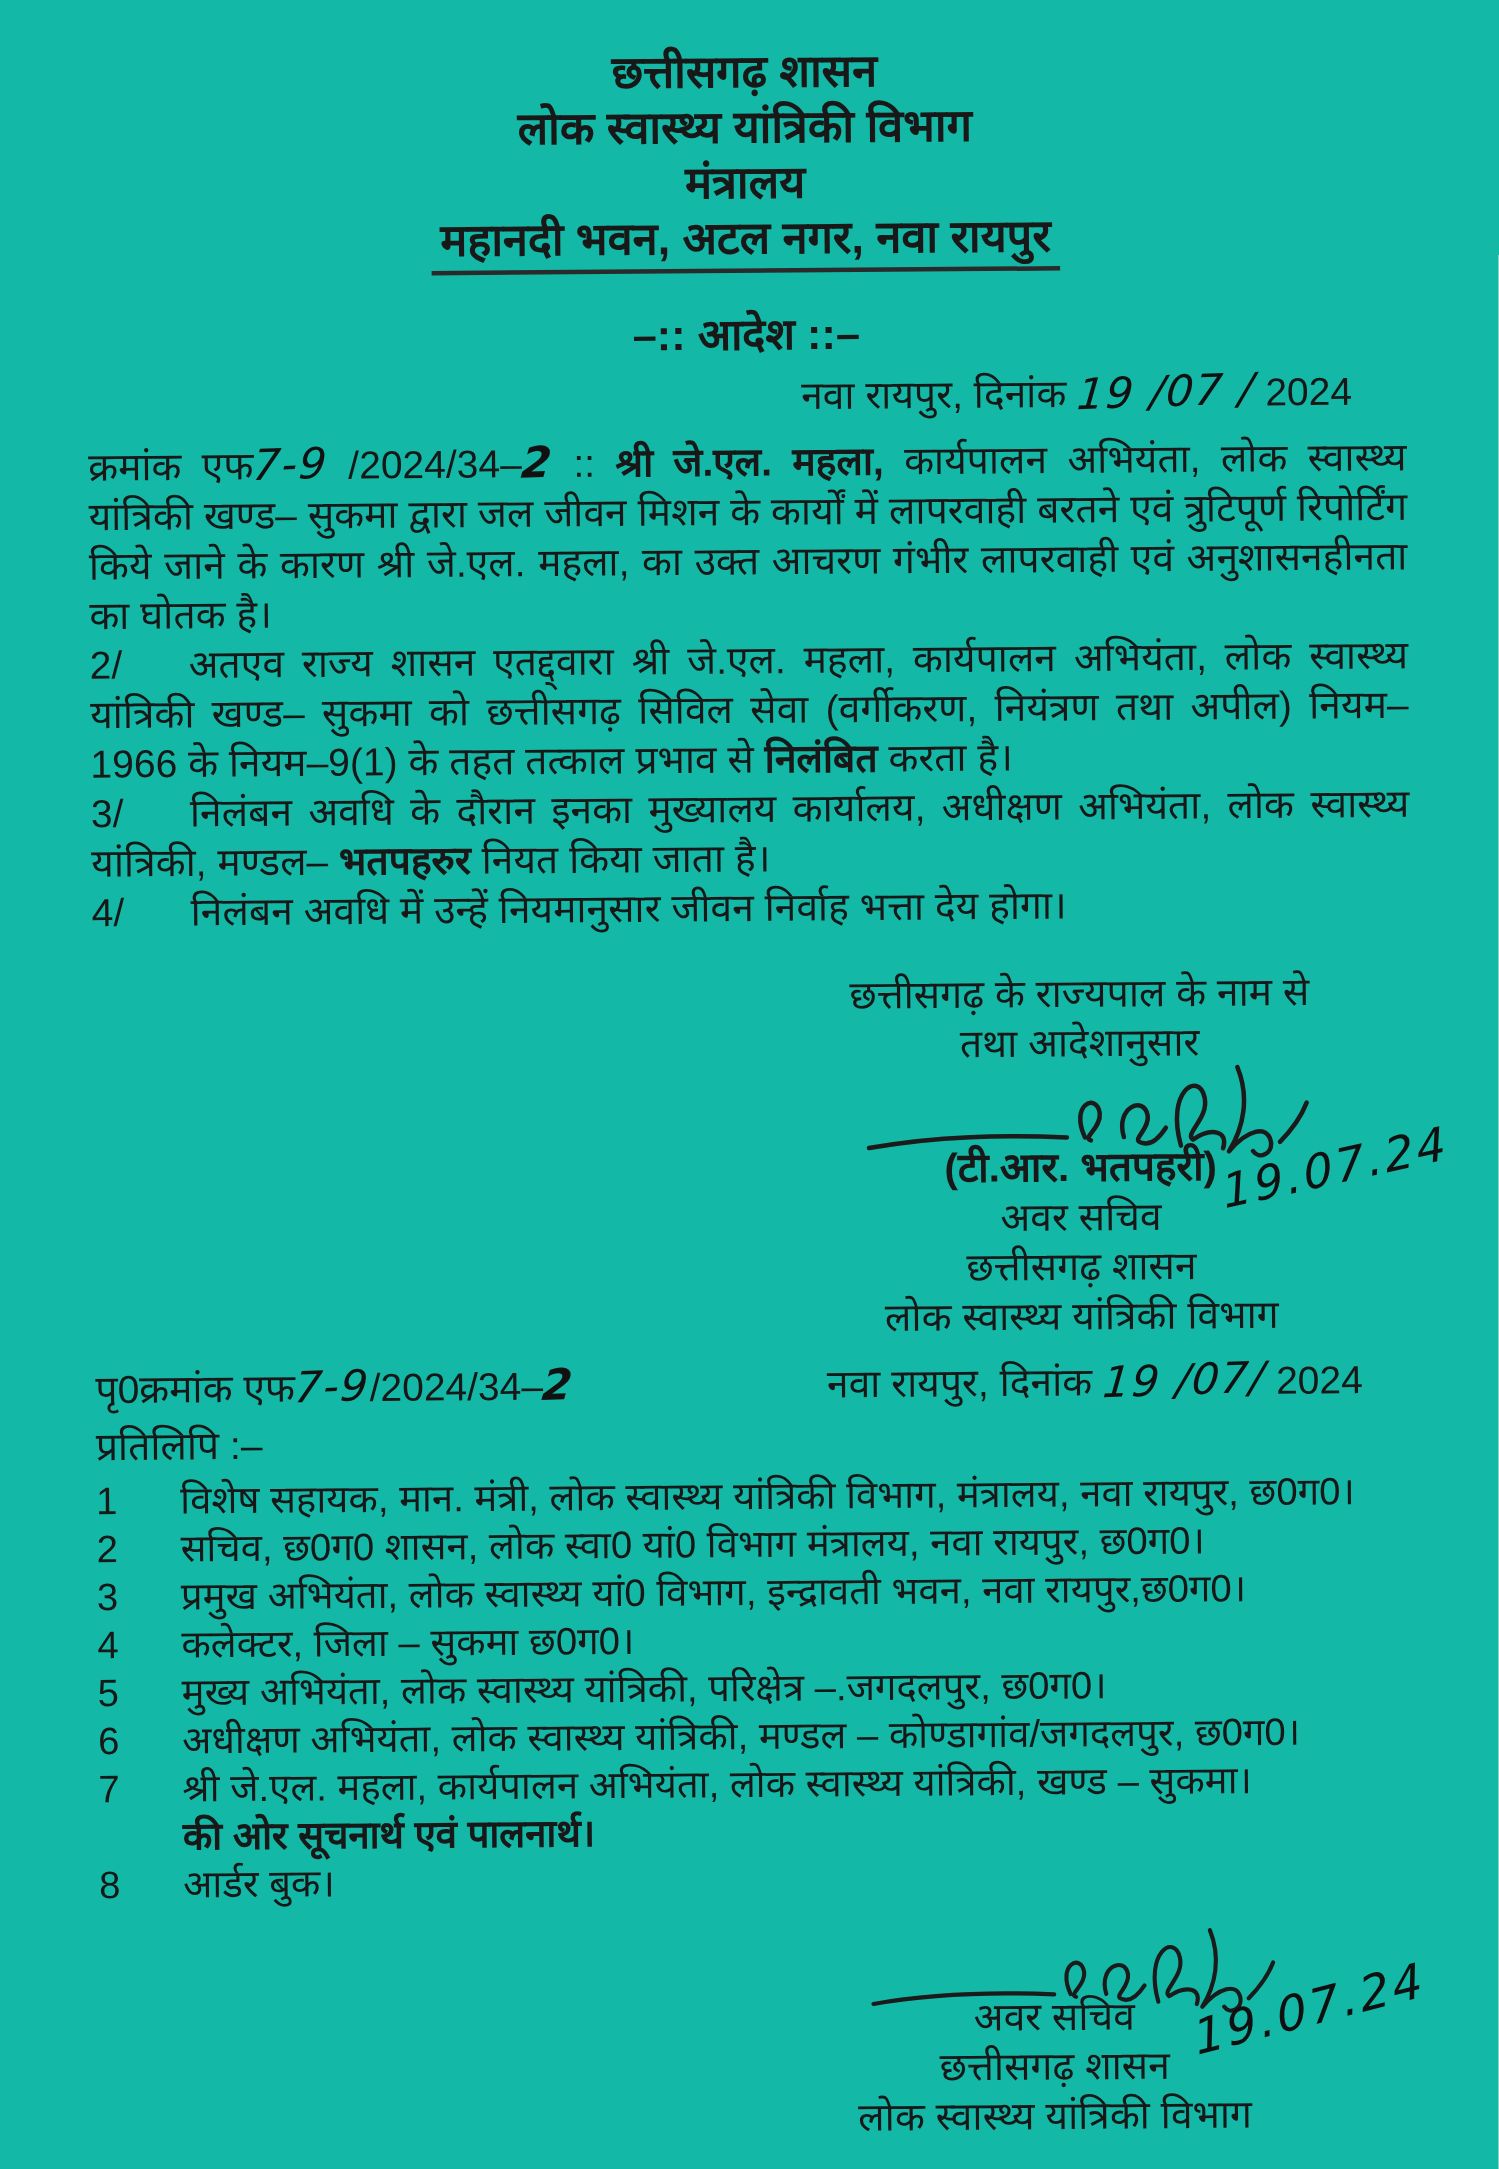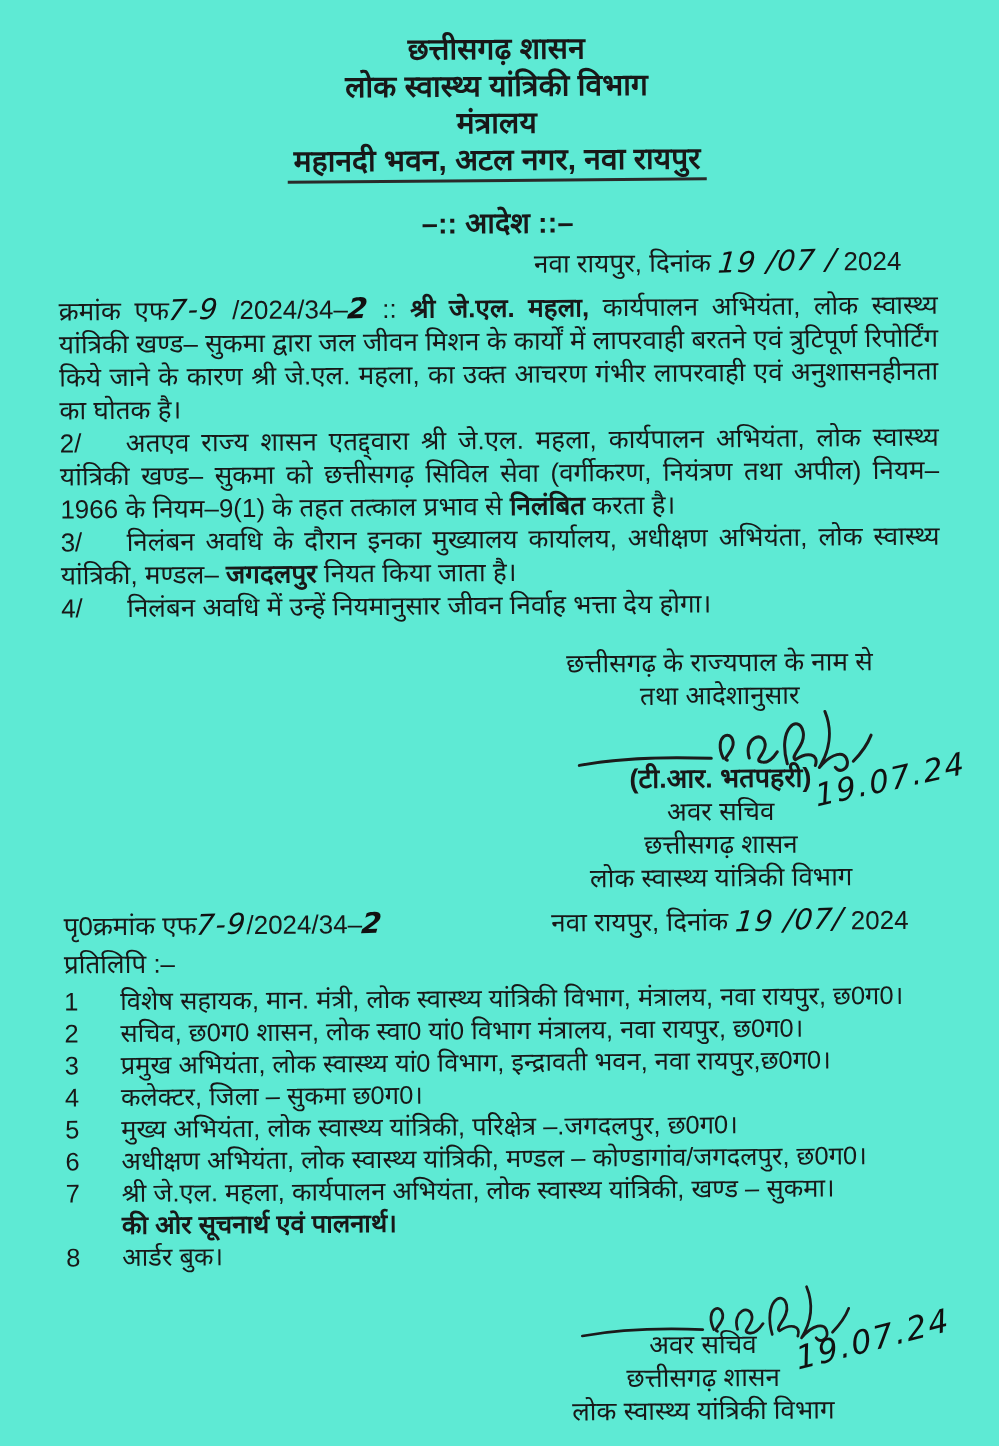--- a/index.html
+++ b/index.html
@@ -1,21 +1,21 @@
 <!DOCTYPE html>
 <html lang="hi"><head>
 <meta charset="utf-8">
 <style>
   html,body { margin:0; padding:0; background:#e8e8e8; }
   .page {
     position: relative;
     width: 999px;
     height: 1446px;
     margin: 0 auto;
-    background: #5eead4;
+    background: #14b8a6;
     color: #181818;
     font-family: "Liberation Sans", sans-serif;
     overflow: hidden;
     box-sizing: border-box;
     padding-left: 28px;
   }
   .content {
     position: absolute;
     inset: 0;
     padding: 30px 58px 0 62px;
@@ -119,21 +119,21 @@
       <span>नवा रायपुर, दिनांक</span>
       <span class="hw">19 /07 /</span>
       <span>2024</span>
     </div>
 
     <div class="body-paras">
       <p class="para"><span>क्रमांक एफ</span><span class="hw">7-9</span><span> /2024/34–</span><span class="hw hw-b">2</span><span> :: </span><b>श्री जे.एल. महला,</b><span> कार्यपालन अभियंता, लोक स्वास्थ्य यांत्रिकी खण्ड– सुकमा द्वारा जल जीवन मिशन के कार्यों में लापरवाही बरतने एवं त्रुटिपूर्ण रिपोर्टिंग किये जाने के कारण श्री जे.एल. महला, का उक्त आचरण गंभीर लापरवाही एवं अनुशासनहीनता का घोतक है।</span></p>
 
       <p class="para"><span class="pnum">2/</span><span>अतएव राज्य शासन एतद्द्वारा श्री जे.एल. महला, कार्यपालन अभियंता, लोक स्वास्थ्य यांत्रिकी खण्ड– सुकमा को छत्तीसगढ़ सिविल सेवा (वर्गीकरण, नियंत्रण तथा अपील) नियम–1966 के नियम–9(1) के तहत तत्काल प्रभाव से </span><b>निलंबित</b><span> करता है।</span></p>
 
-      <p class="para"><span class="pnum">3/</span><span>निलंबन अवधि के दौरान इनका मुख्यालय कार्यालय, अधीक्षण अभियंता, लोक स्वास्थ्य यांत्रिकी, मण्डल– </span><b>जगदलपुर</b><span> नियत किया जाता है।</span></p>
+      <p class="para"><span class="pnum">3/</span><span>निलंबन अवधि के दौरान इनका मुख्यालय कार्यालय, अधीक्षण अभियंता, लोक स्वास्थ्य यांत्रिकी, मण्डल– </span><b>भतपहरुर</b><span> नियत किया जाता है।</span></p>
 
       <p class="para"><span class="pnum">4/</span><span>निलंबन अवधि में उन्हें नियमानुसार जीवन निर्वाह भत्ता देय होगा।</span></p>
     </div>
 
     <div class="sig-block">
       <div>छत्तीसगढ़ के राज्यपाल के नाम से</div>
       <div>तथा आदेशानुसार</div>
       <svg class="sig-svg-top" viewBox="0 0 300 92" aria-hidden="true">
         <path class="sig-path" d="M6 62 C52 54 96 54 138 56"></path>
         <path class="sig-path" d="M150 56 C140 34 158 26 160 40 C161 50 148 56 154 58"></path>

